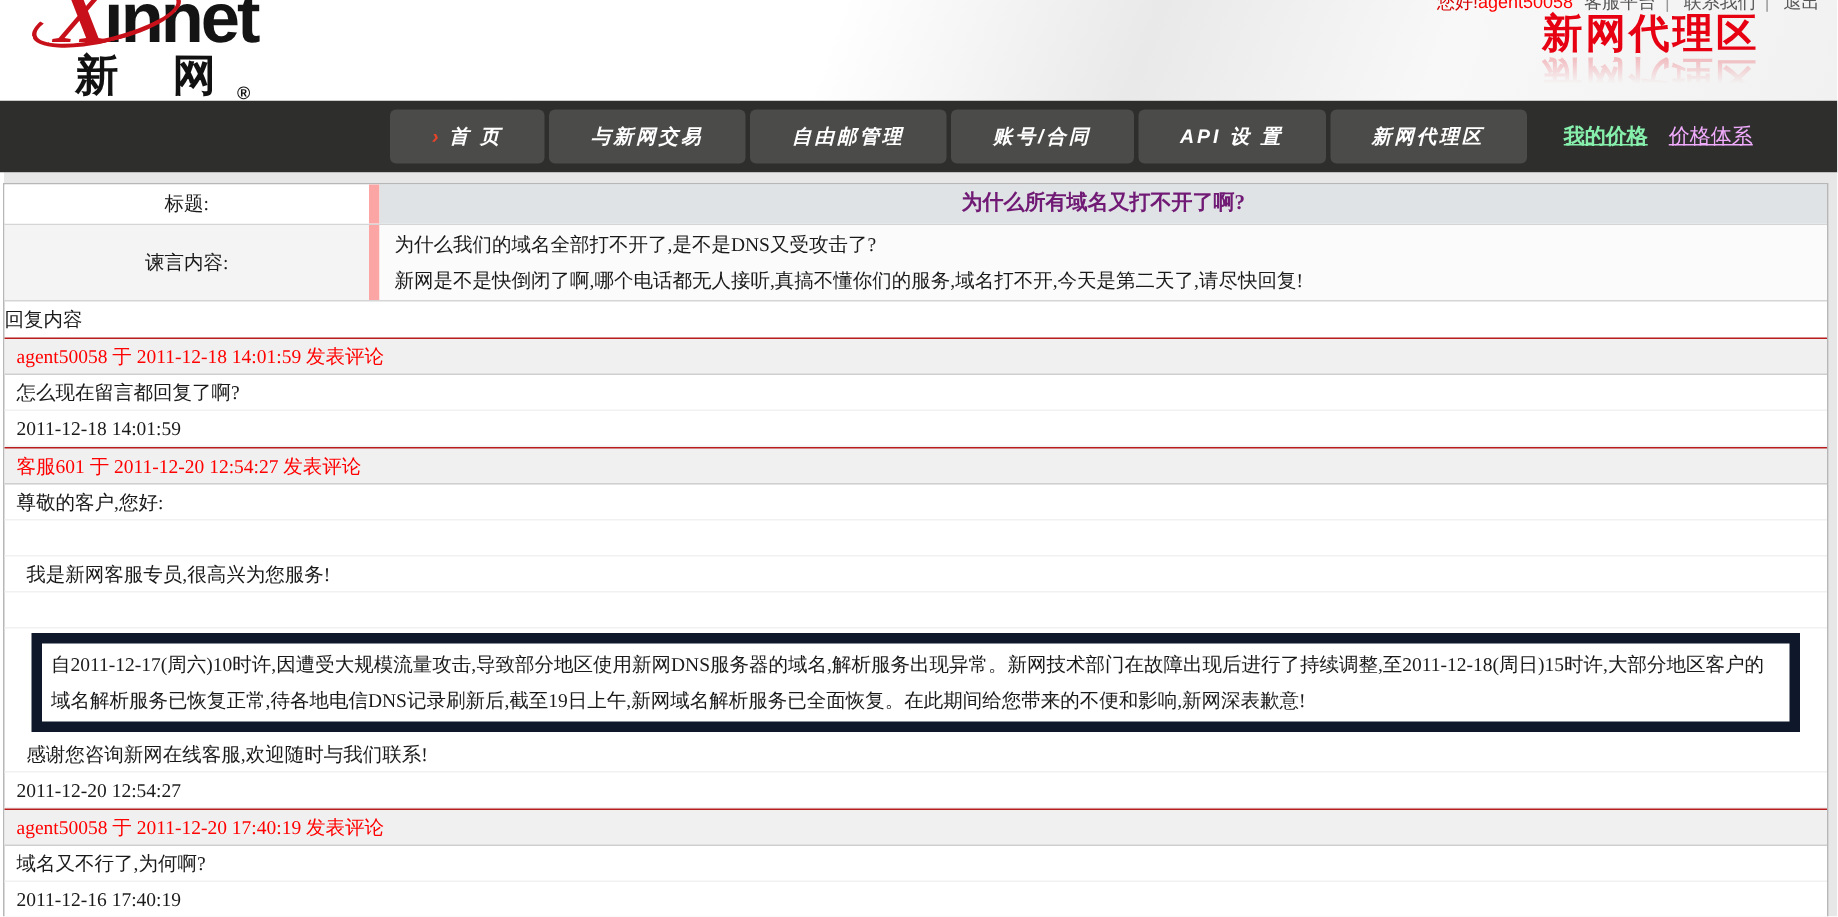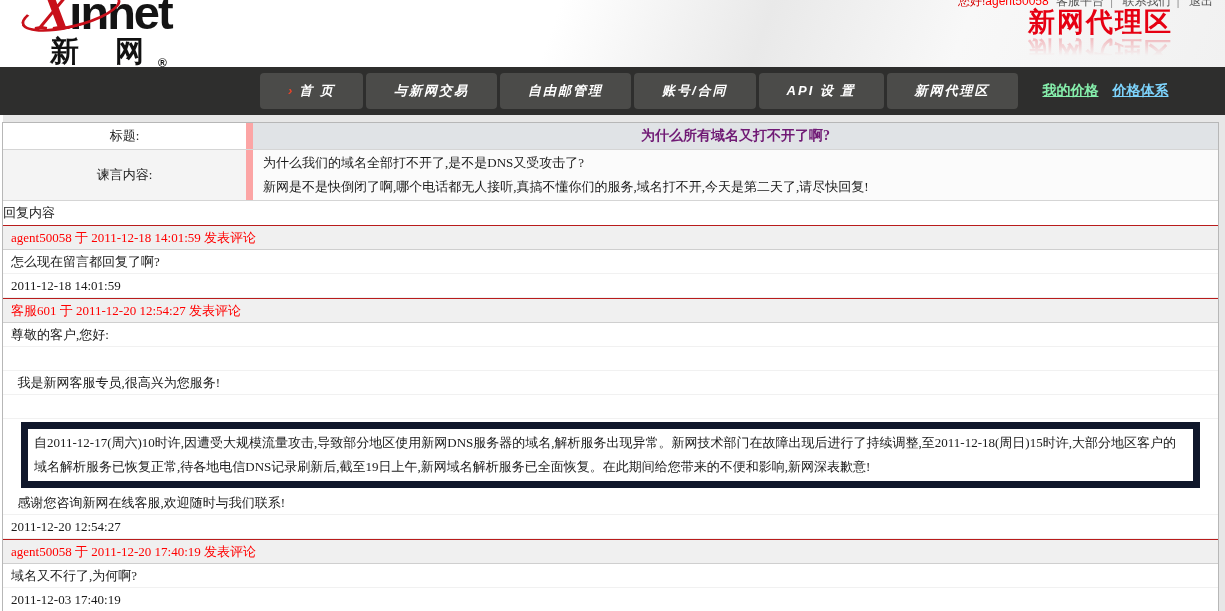--- a/index.html
+++ b/index.html
@@ -35,21 +35,21 @@
 
   
   .navbar{height:48px;background:#2e2e2d;display:flex;align-items:center;padding-left:260px;
           box-sizing:border-box;}
   .nav-btn{height:36px;line-height:36px;padding:0 28px;margin-right:3px;background:#4b4b49;
            border-radius:4px;color:#ffffff;font-size:13px;font-weight:bold;letter-spacing:2px;
            cursor:pointer;white-space:nowrap;font-style:italic;}
   .nav-btn .arrow{color:#e8442a;font-weight:bold;margin-right:7px;letter-spacing:0;}
   .my-price{margin-left:22px;color:#86efac;font-size:14px;font-weight:bold;
             text-decoration:underline;cursor:pointer;}
-  .price-system{margin-left:14px;color:#7dd3fc;font-size:14px;font-weight:bold;
+  .price-system{margin-left:14px;color:#f0abfc;font-size:14px;font-weight:normal;
                 text-decoration:underline;cursor:pointer;}
 
   
   .main-area{background:linear-gradient(90deg,#ffffff 0,#ffffff 3px,#e7e7e7 3px);
              padding:7px 6px 0 2px;height:556px;box-sizing:border-box;}
   .board{background:#fff;border:1px solid #b7b7b7;
          font-family:"Liberation Serif","DejaVu Serif",serif;font-size:13px;color:#1a1a1a;}
   .row{display:flex;}
   .cell-label{width:250px;border-right:7px solid #fca5a5;text-align:center;box-sizing:border-box;
               display:flex;align-items:center;justify-content:center;}
@@ -136,19 +136,19 @@
           <div class="c-head">客服601 于  2011-12-20 12:54:27 发表评论</div>
           <div class="c-para">尊敬的客户,您好:</div>
           <div class="c-para"></div>
           <div class="c-para">  我是新网客服专员,很高兴为您服务!</div>
           <div class="c-para"></div>
           <div class="c-box">自2011-12-17(周六)10时许,因遭受大规模流量攻击,导致部分地区使用新网DNS服务器的域名,解析服务出现异常。新网技术部门在故障出现后进行了持续调整,至2011-12-18(周日)15时许,大部分地区客户的域名解析服务已恢复正常,待各地电信DNS记录刷新后,截至19日上午,新网域名解析服务已全面恢复。在此期间给您带来的不便和影响,新网深表歉意!</div>
           <div class="c-para">  感谢您咨询新网在线客服,欢迎随时与我们联系!</div>
           <div class="c-time">2011-12-20 12:54:27</div>
           <div class="c-head">agent50058 于  2011-12-20 17:40:19 发表评论</div>
           <div class="c-para">域名又不行了,为何啊?</div>
-          <div class="c-time">2011-12-03 17:40:19</div>
+          <div class="c-time">2011-12-16 17:40:19</div>
         </div>
 
     </div>
   </div>
 
 </div>
 
 </body></html>

